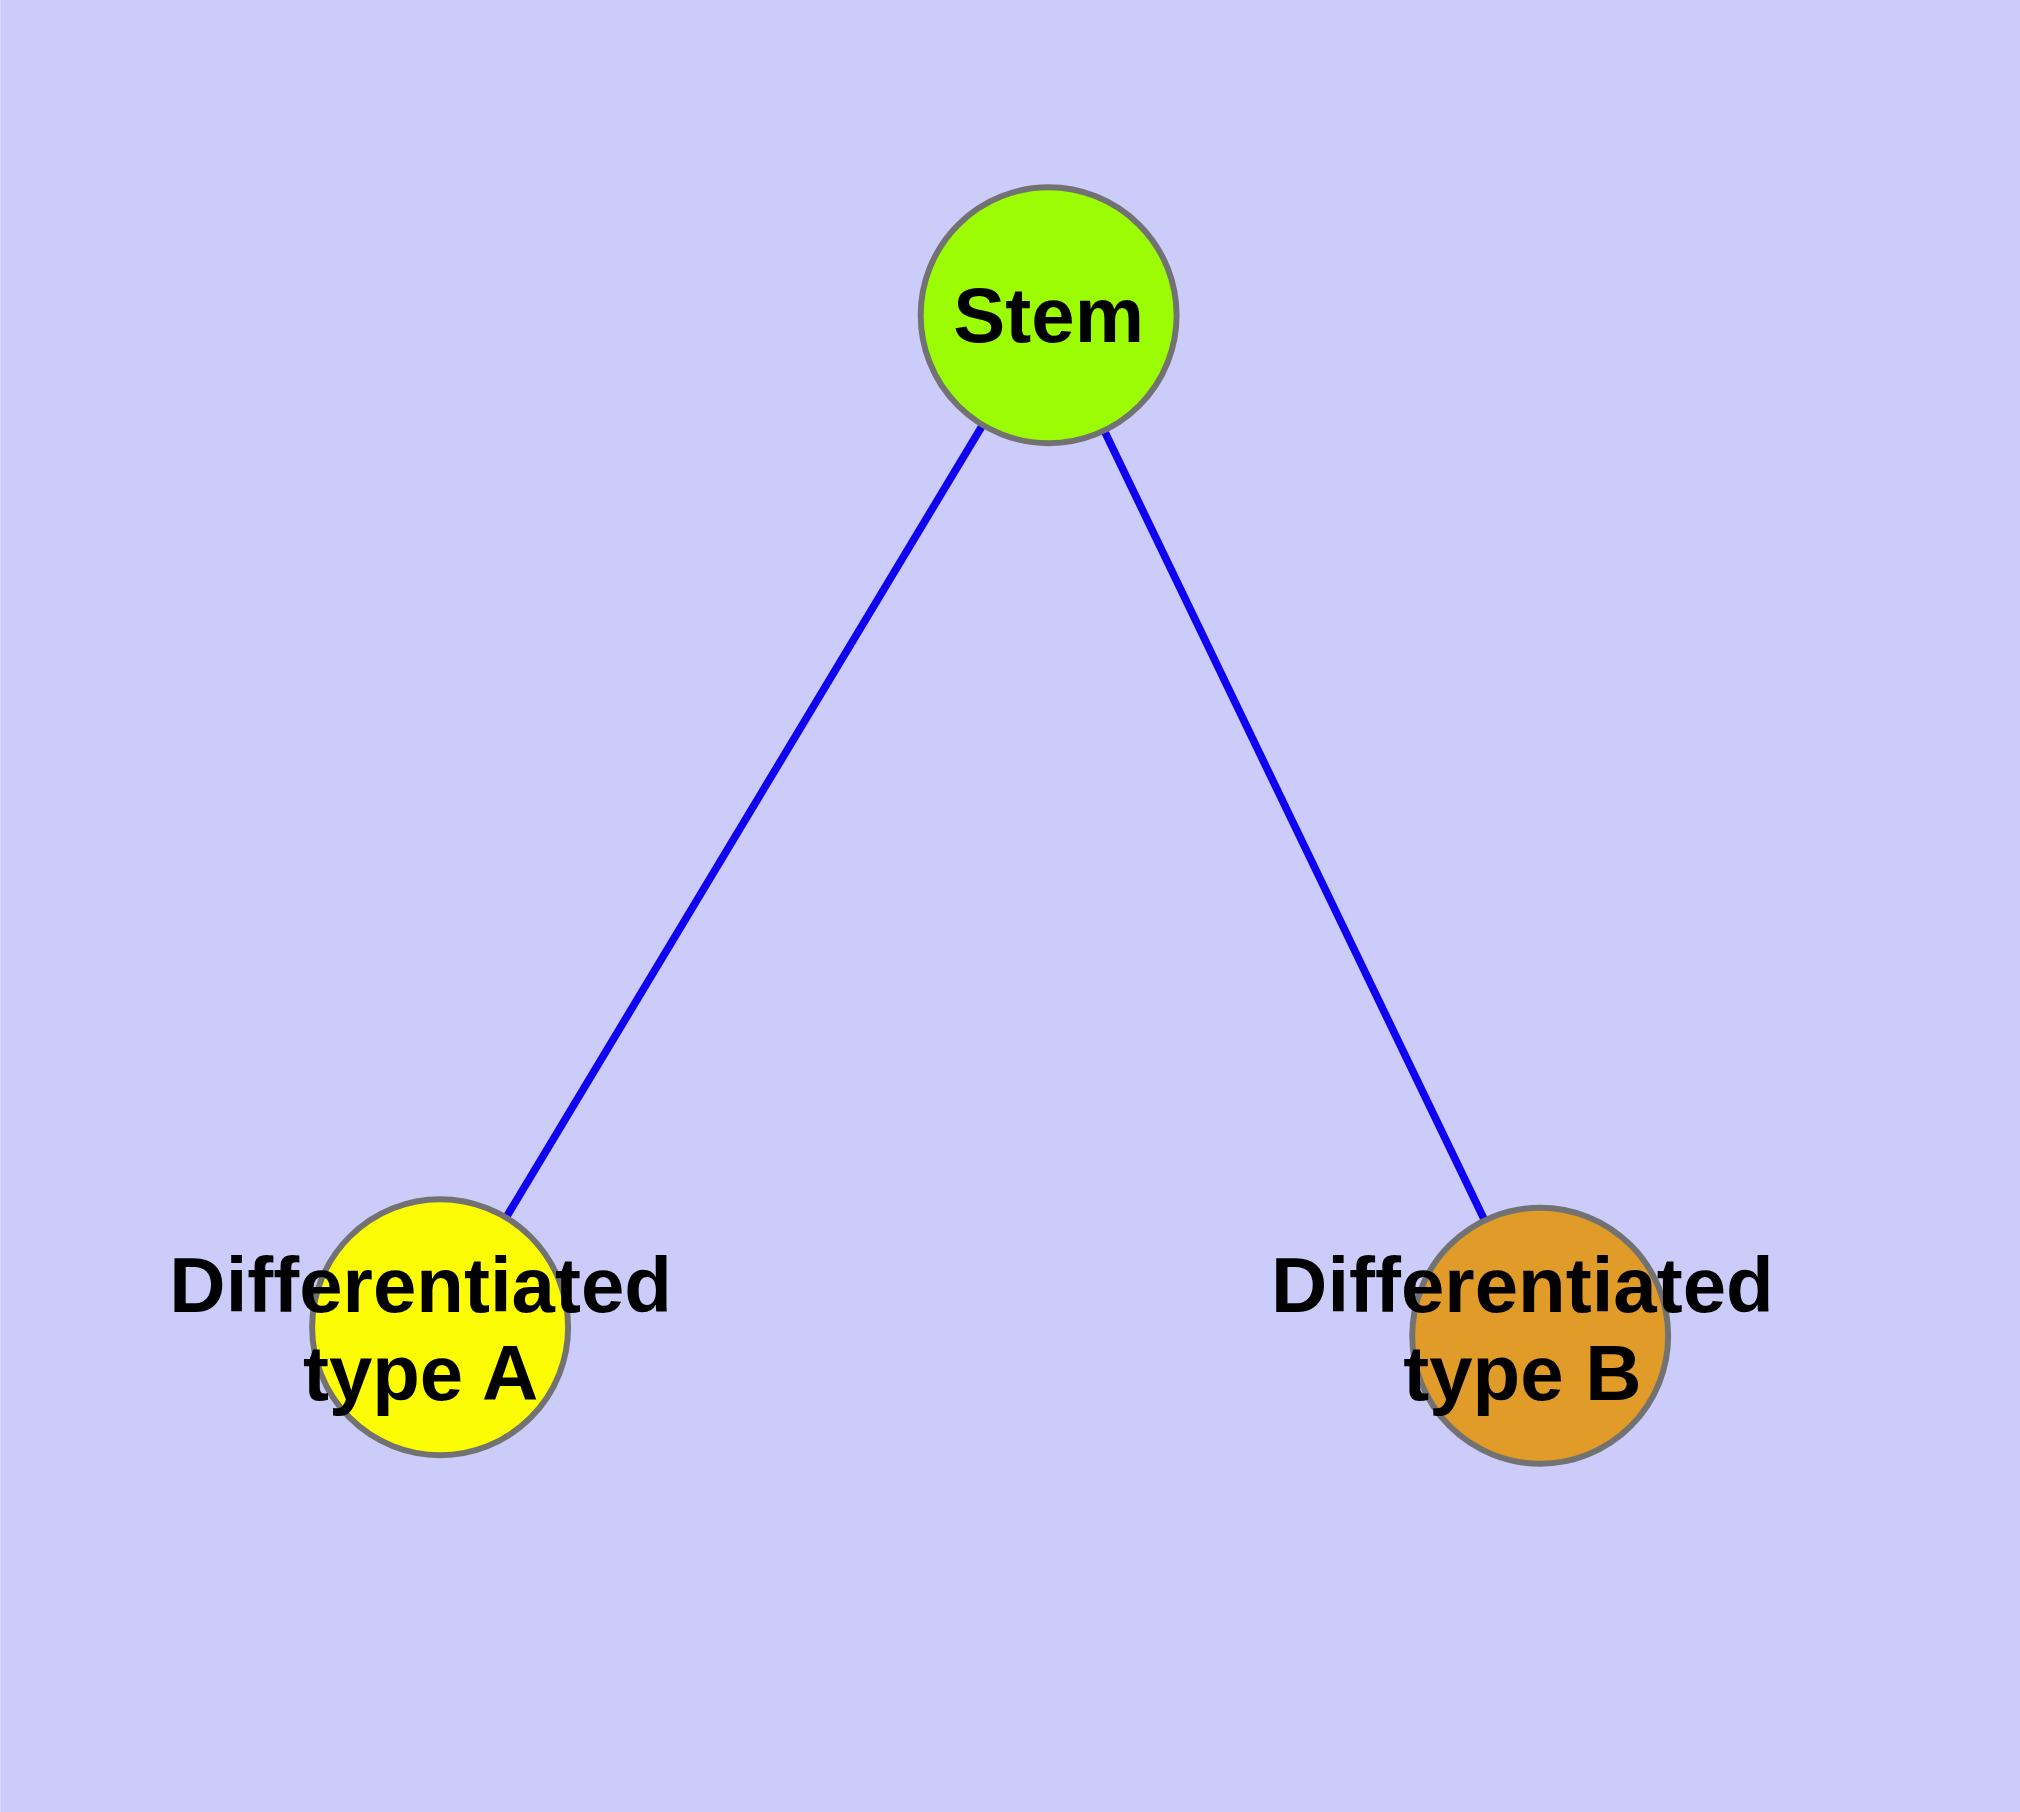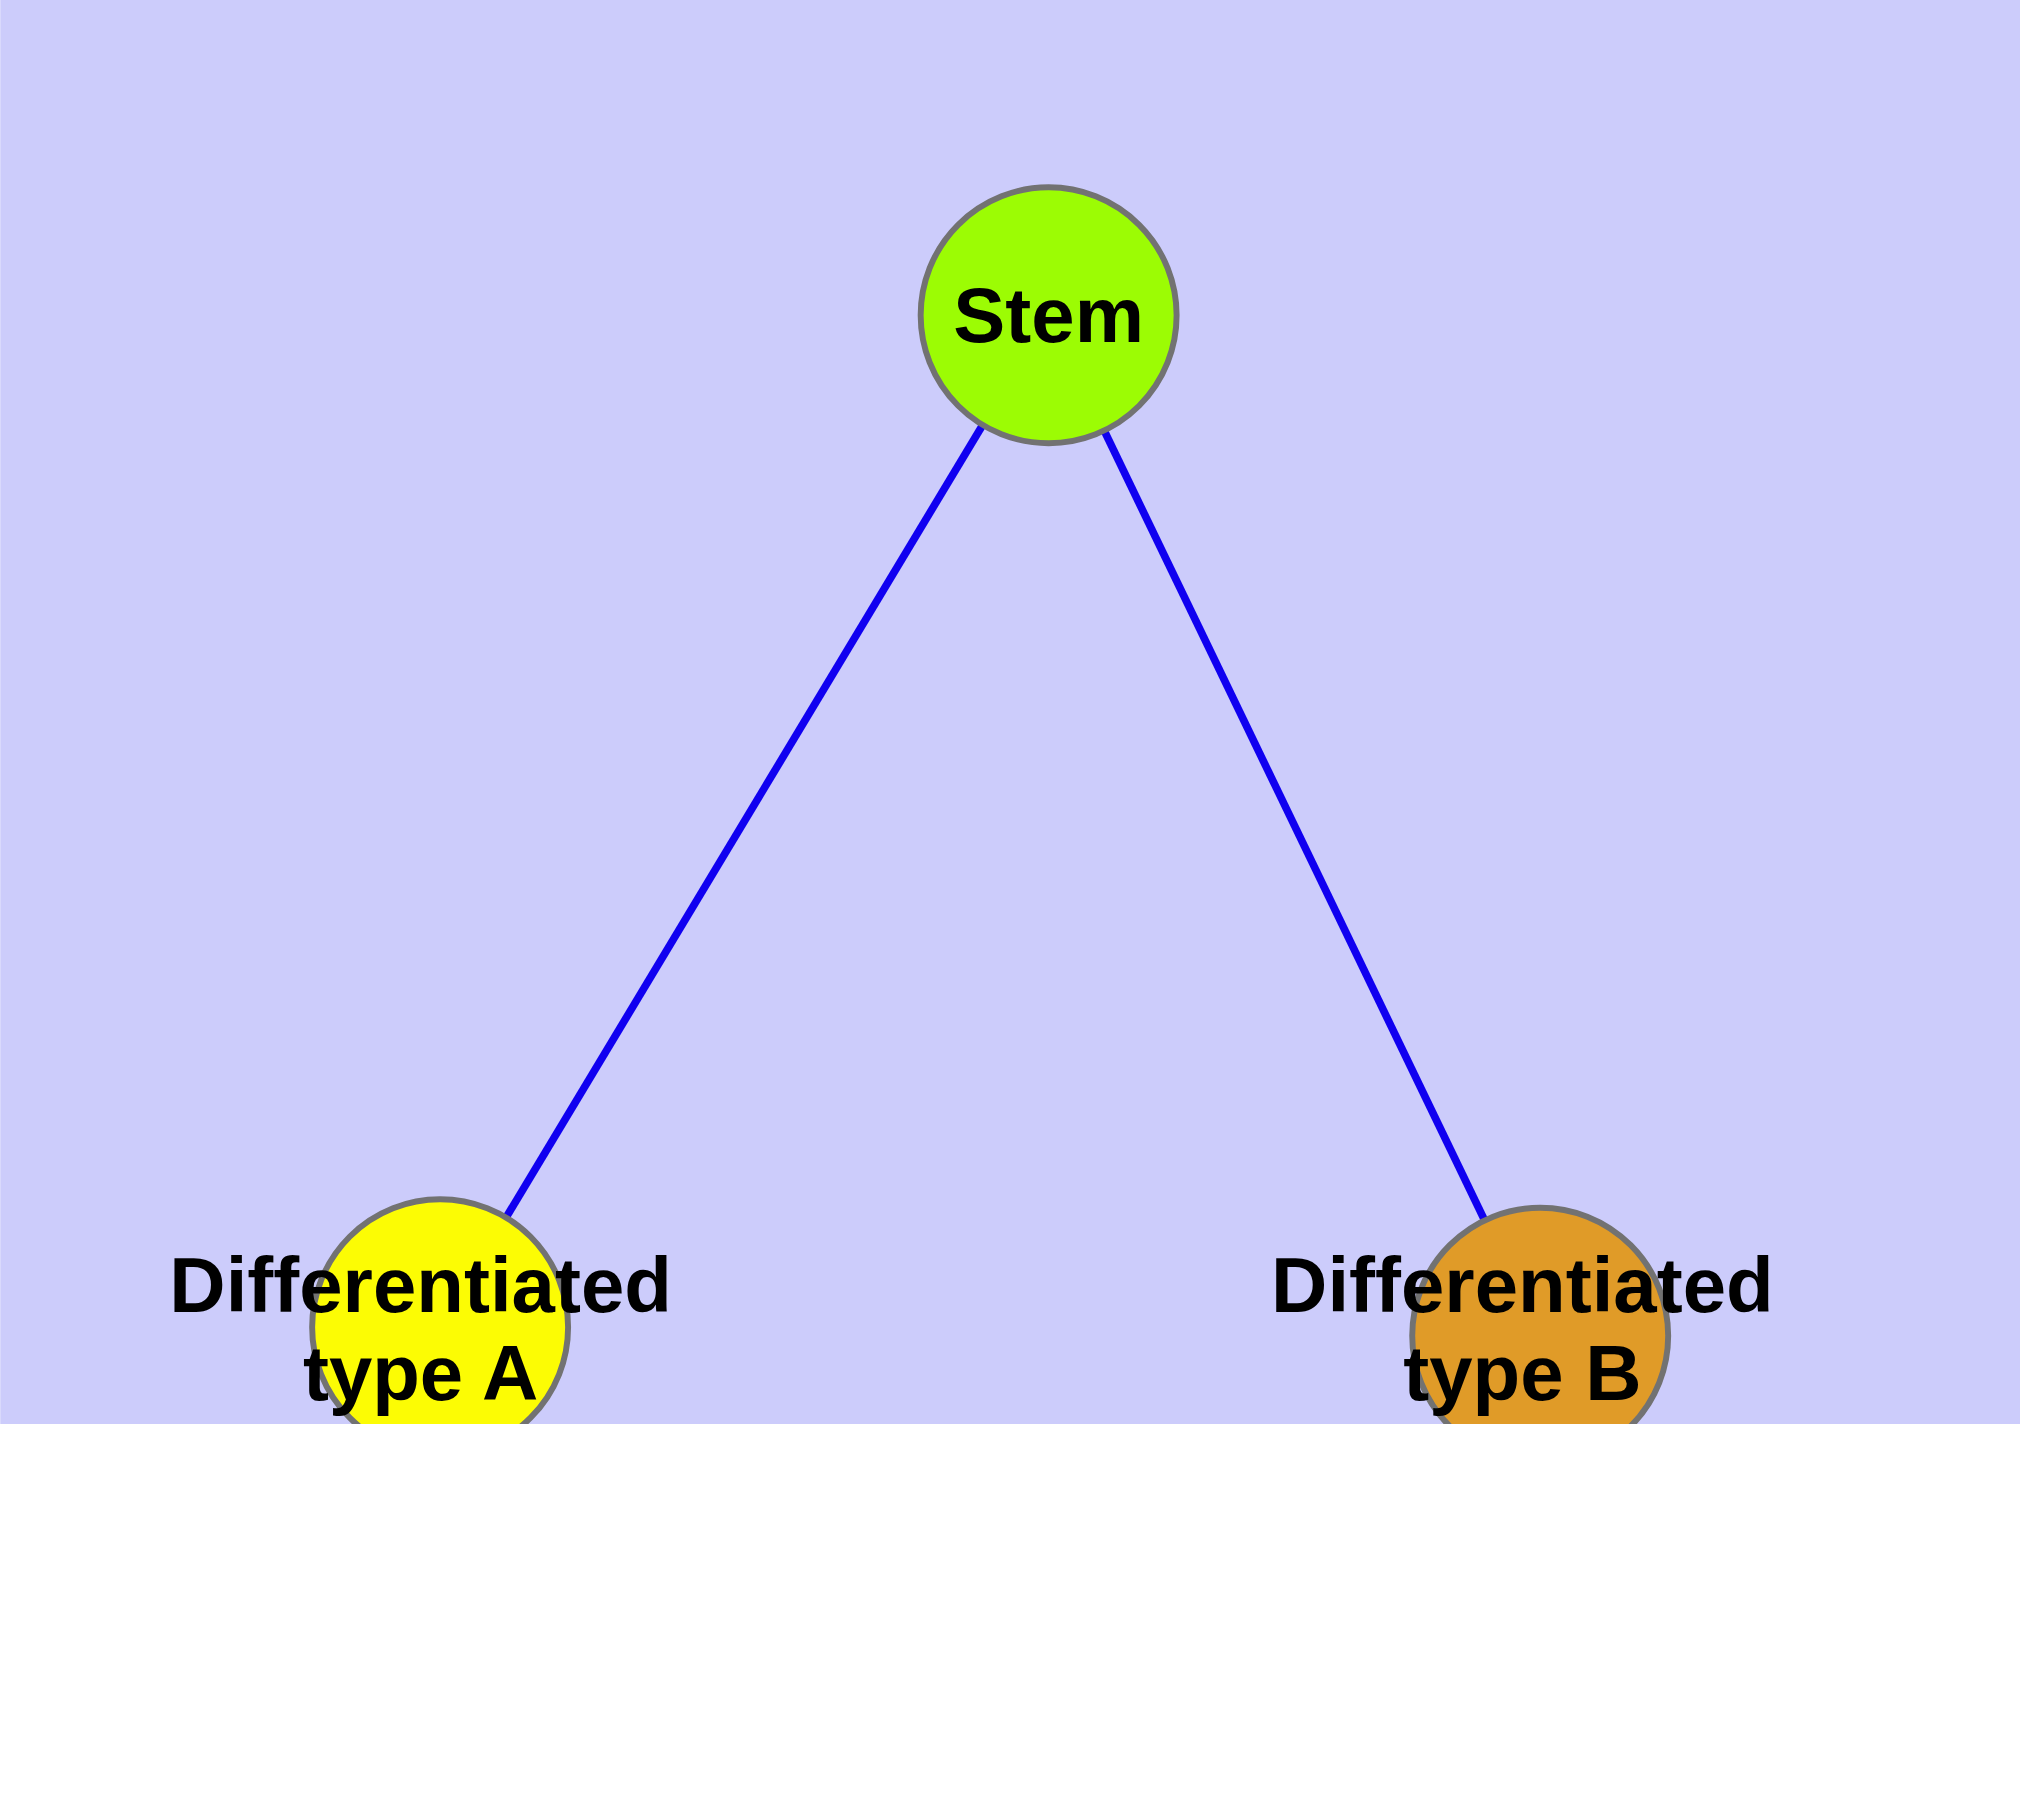--- a/index.html
+++ b/index.html
@@ -26,21 +26,21 @@
   .node-label {
     font-family: "Liberation Sans", sans-serif;
     font-weight: bold;
     fill: #000000;
     paint-order: normal;
   }
 </style>
 </head>
 <body>
 
-<div id="canvas" style="width: 2021px; height: 1424px;">
+<div id="canvas" style="width: 2021px; height: 1812px;">
   <svg id="graph-svg" viewBox="0 0 2384 2138" xmlns="http://www.w3.org/2000/svg" style="width: 2021px; height: 1812px;">
     <rect id="bg-rect" x="0" y="0" width="2384" height="2138" fill="#ccccfb"></rect>
     <g id="edges-group">
         <line x1="1237" y1="372" x2="519" y2="1566" stroke="#1000f0" stroke-width="9" stroke-linecap="butt"></line>
         <line x1="1237" y1="372" x2="1817" y2="1576" stroke="#1000f0" stroke-width="9" stroke-linecap="butt"></line>
       </g>
     <g id="nodes-group">
         <circle cx="1237" cy="372" r="151" fill="#9cfc04" stroke="#727272" stroke-width="7"></circle>
         <circle cx="519" cy="1566" r="151" fill="#fcfc04" stroke="#727272" stroke-width="7"></circle>
         <circle cx="1817" cy="1576" r="151" fill="#e09b28" stroke="#727272" stroke-width="7"></circle>

